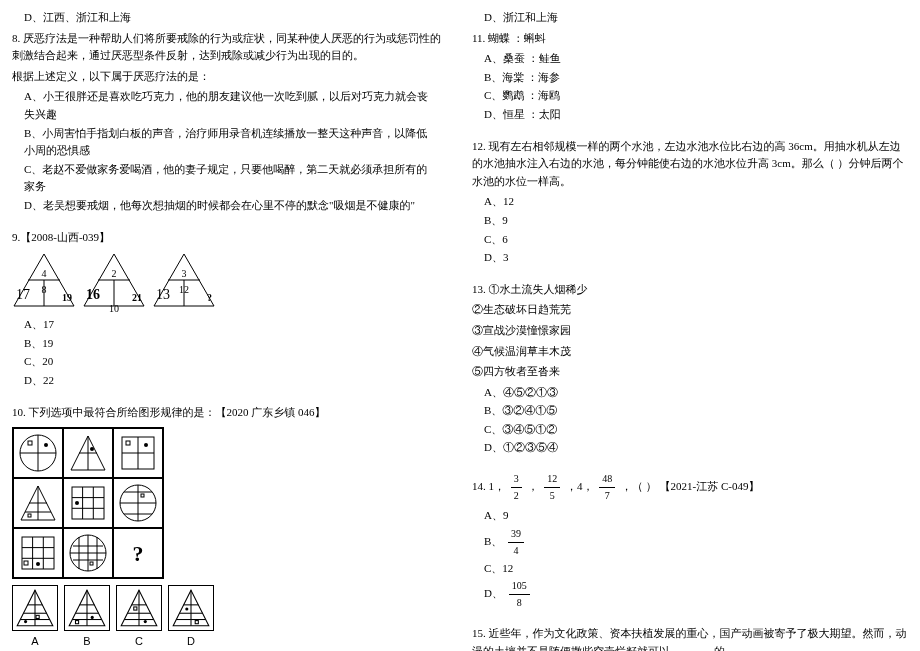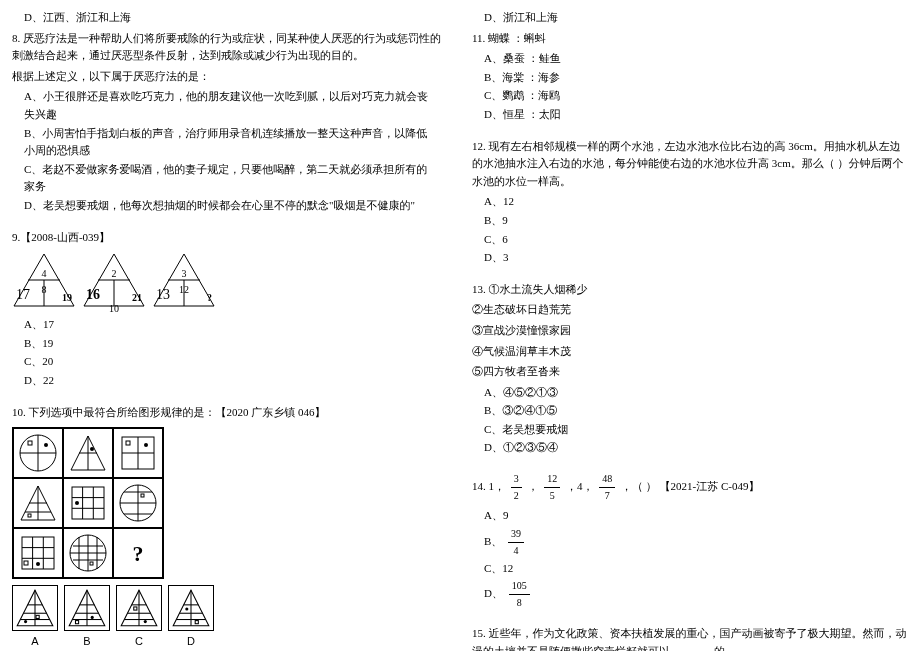--- a/index.html
+++ b/index.html
@@ -268,21 +268,21 @@
   </div>
 
   <div class="q">
     <div class="stem">13. ①水土流失人烟稀少</div>
     <div class="stem">②生态破坏日趋荒芜</div>
     <div class="stem">③宣战沙漠憧憬家园</div>
     <div class="stem">④气候温润草丰木茂</div>
     <div class="stem">⑤四方牧者至沓来</div>
     <div class="option">A、④⑤②①③</div>
     <div class="option">B、③②④①⑤</div>
-    <div class="option">C、老吴想要戒烟</div>
+    <div class="option">C、③④⑤①②</div>
     <div class="option">D、①②③⑤④</div>
   </div>
 
   <div class="q">
     <div class="stem">
       <span>14.</span>
       <span>1，</span>
       <span class="frac"><span class="num">3</span><span class="den">2</span></span>
       <span>，</span>
       <span class="frac"><span class="num">12</span><span class="den">5</span></span>

